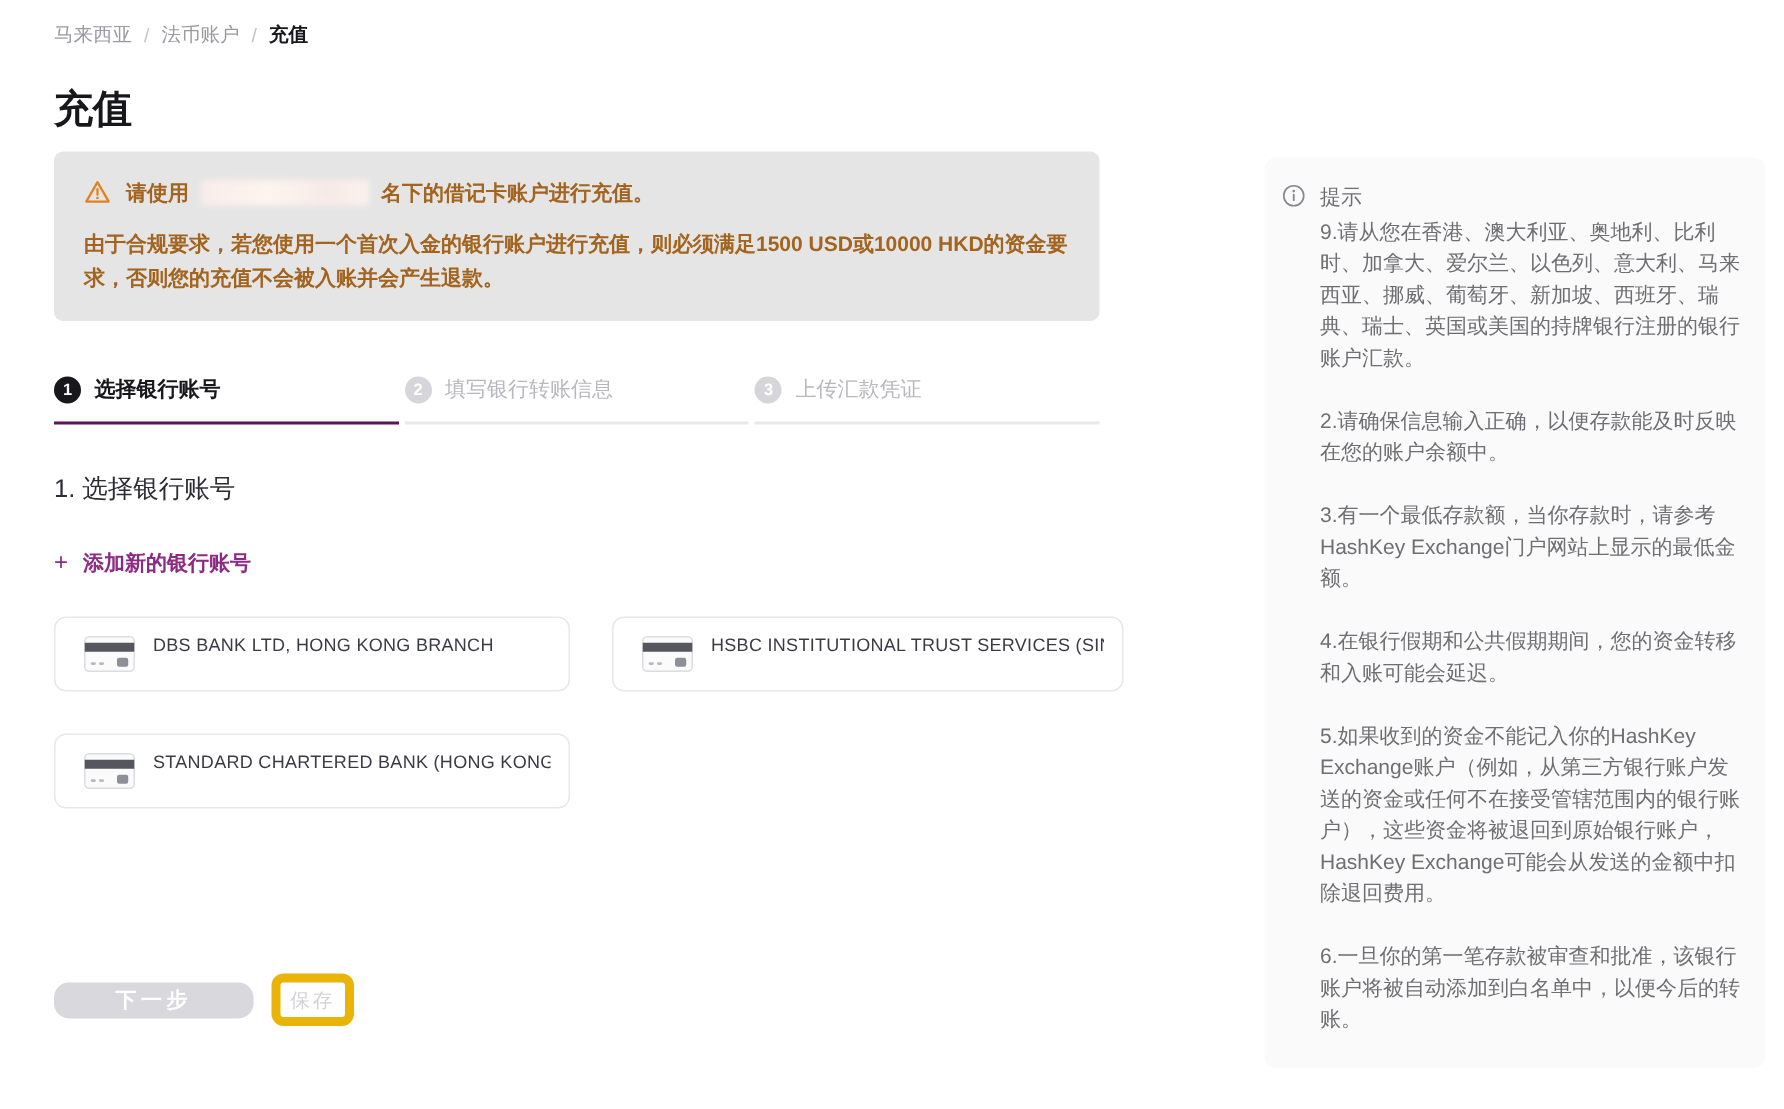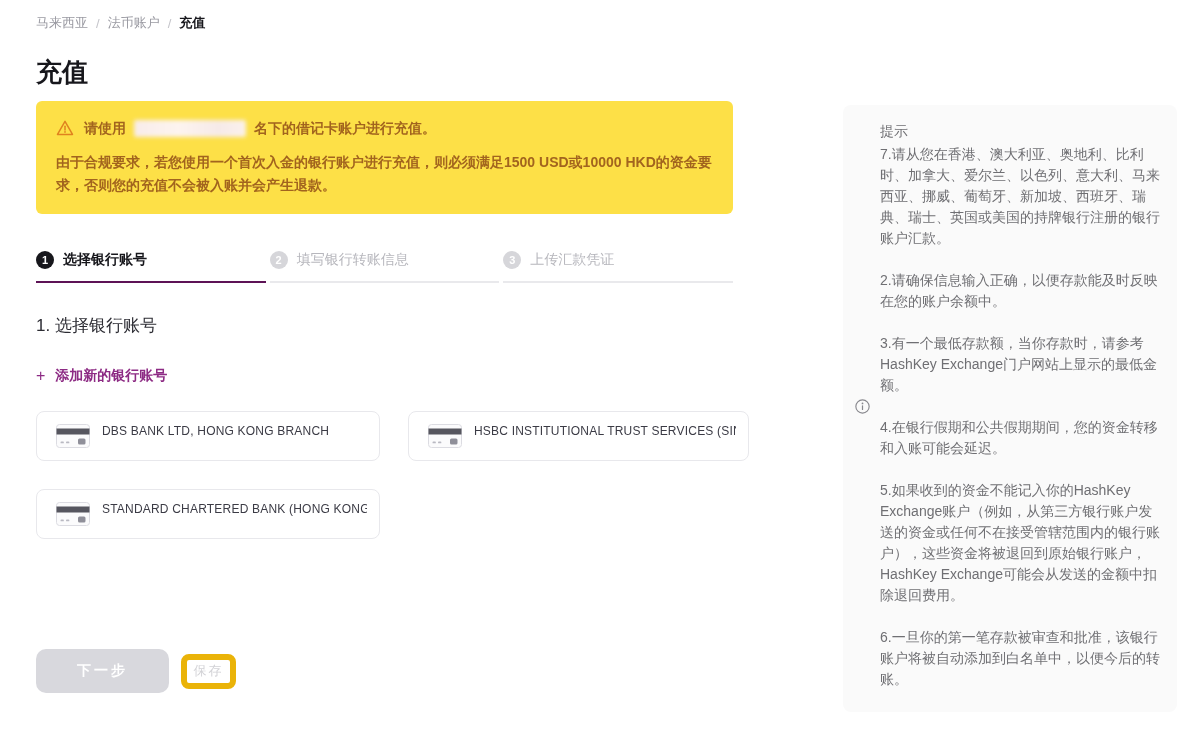--- a/index.html
+++ b/index.html
@@ -13,21 +13,21 @@
   .breadcrumb .crumb-link { color:#9a9aa2; cursor:pointer; }
   .breadcrumb .crumb-sep { color:#c4c4ca; }
   .breadcrumb .crumb-current { color:#17171c; font-weight:bold; }
 
   
   .page-title { margin:23px 0 0 36px; font-size:26px; font-weight:bold; color:#17171c; }
 
   
   .main-col { position:absolute; left:36px; top:101px; width:697px; }
 
-  .warning-box { background:#fde047; border-radius:6px; padding:16px 20px 18px 20px;
+  .warning-box { background:#e5e5e5; border-radius:6px; padding:16px 20px 18px 20px;
     color:#a2641e; font-size:14px; font-weight:bold; line-height:1.6; }
   .warning-head { display:flex; align-items:center; }
   .warn-icon { width:18px; height:18px; margin-right:10px; flex:0 0 auto; display:inline-block; }
   .blur-name { display:inline-block; width:112px; height:17px; margin:0 8px; vertical-align:-4px;
     background:linear-gradient(90deg,#f8ecea 0%,#fdf4ef 40%,#f6eae8 75%,#fbf1ec 100%);
     filter:blur(2px); border-radius:2px; }
   .warning-body { margin-top:12px; }
 
   
   .steps { display:flex; gap:4px; margin-top:37px; }
@@ -51,29 +51,29 @@
   .bank-card { height:50px; border:1px solid #e8e8ec; border-radius:8px; background:#ffffff;
     padding:9px 12px; display:flex; align-items:flex-start; cursor:pointer; }
   .card-icon { width:34px; height:24px; margin:3px 12px 0 7px; flex:0 0 auto; }
   .bank-info { overflow:hidden; }
   .bank-name { font-size:12px; color:#3b3b45; white-space:nowrap; letter-spacing:.2px; padding-top:2px; }
   .blur-account { width:128px; height:13px; margin-top:6px; background:#ebebef;
     filter:blur(2.5px); border-radius:2px; }
 
   
   .actions { margin-top:110px; display:flex; align-items:center; gap:12px; }
-  .btn-next { width:133px; height:44px; border:none; border-radius:10px; background:#d8d8dd;
+  .btn-next { width:133px; height:24px; border:none; border-radius:10px; background:#d8d8dd;
     color:#ffffff; font-size:14px; font-weight:bold; letter-spacing:3px;
     font-family:inherit; cursor:not-allowed; }
   .btn-save { width:55px; height:35px; border:6px solid #eab308; border-radius:8px; background:#ffffff;
     color:#d2d2d6; font-size:13px; letter-spacing:2px; font-family:inherit; cursor:not-allowed; }
 
   
   .tips-panel { position:absolute; left:843px; top:105px; width:334px; background:#fafafa;
-    border-radius:8px; padding:16px 14px 22px 12px; display:flex;align-items:center; }
+    border-radius:8px; padding:16px 14px 22px 12px; display:flex; }
   .info-icon { width:15px; height:15px; margin:2px 10px 0 0; flex:0 0 auto; }
   .tips-content { flex:1; color:#6f6f73; font-size:14px; line-height:1.5; }
   .tips-title { margin-bottom:2px; }
   .tips-content p { margin-bottom:21px; }
   .tips-content p:last-child { margin-bottom:0; }
 </style>
 </head>
 <body>
 
 <div class="page">
@@ -196,21 +196,21 @@
   <aside class="tips-panel">
     <span class="info-icon">
       <svg viewBox="0 0 16 16" width="15" height="15">
         <circle cx="8" cy="8" r="7.1" fill="none" stroke="#87878d" stroke-width="1.2"></circle>
         <circle cx="8" cy="4.7" r="0.95" fill="#87878d"></circle>
         <rect x="7.35" y="6.6" width="1.3" height="5.2" rx="0.65" fill="#87878d"></rect>
       </svg>
     </span>
     <div class="tips-content">
       <div class="tips-title">提示</div>
-      <p>7.请从您在香港、澳大利亚、奥地利、比利时、加拿大、爱尔兰、以色列、意大利、马来西亚、挪威、葡萄牙、新加坡、西班牙、瑞典、瑞士、英国或美国的持牌银行注册的银行账户汇款。</p>
+      <p>9.请从您在香港、澳大利亚、奥地利、比利时、加拿大、爱尔兰、以色列、意大利、马来西亚、挪威、葡萄牙、新加坡、西班牙、瑞典、瑞士、英国或美国的持牌银行注册的银行账户汇款。</p>
       <p>2.请确保信息输入正确，以便存款能及时反映在您的账户余额中。</p>
       <p>3.有一个最低存款额，当你存款时，请参考HashKey Exchange门户网站上显示的最低金额。</p>
       <p>4.在银行假期和公共假期期间，您的资金转移和入账可能会延迟。</p>
       <p>5.如果收到的资金不能记入你的HashKey Exchange账户（例如，从第三方银行账户发送的资金或任何不在接受管辖范围内的银行账户），这些资金将被退回到原始银行账户，HashKey Exchange可能会从发送的金额中扣除退回费用。</p>
       <p>6.一旦你的第一笔存款被审查和批准，该银行账户将被自动添加到白名单中，以便今后的转账。</p>
     </div>
   </aside>
 
 </div>
 

